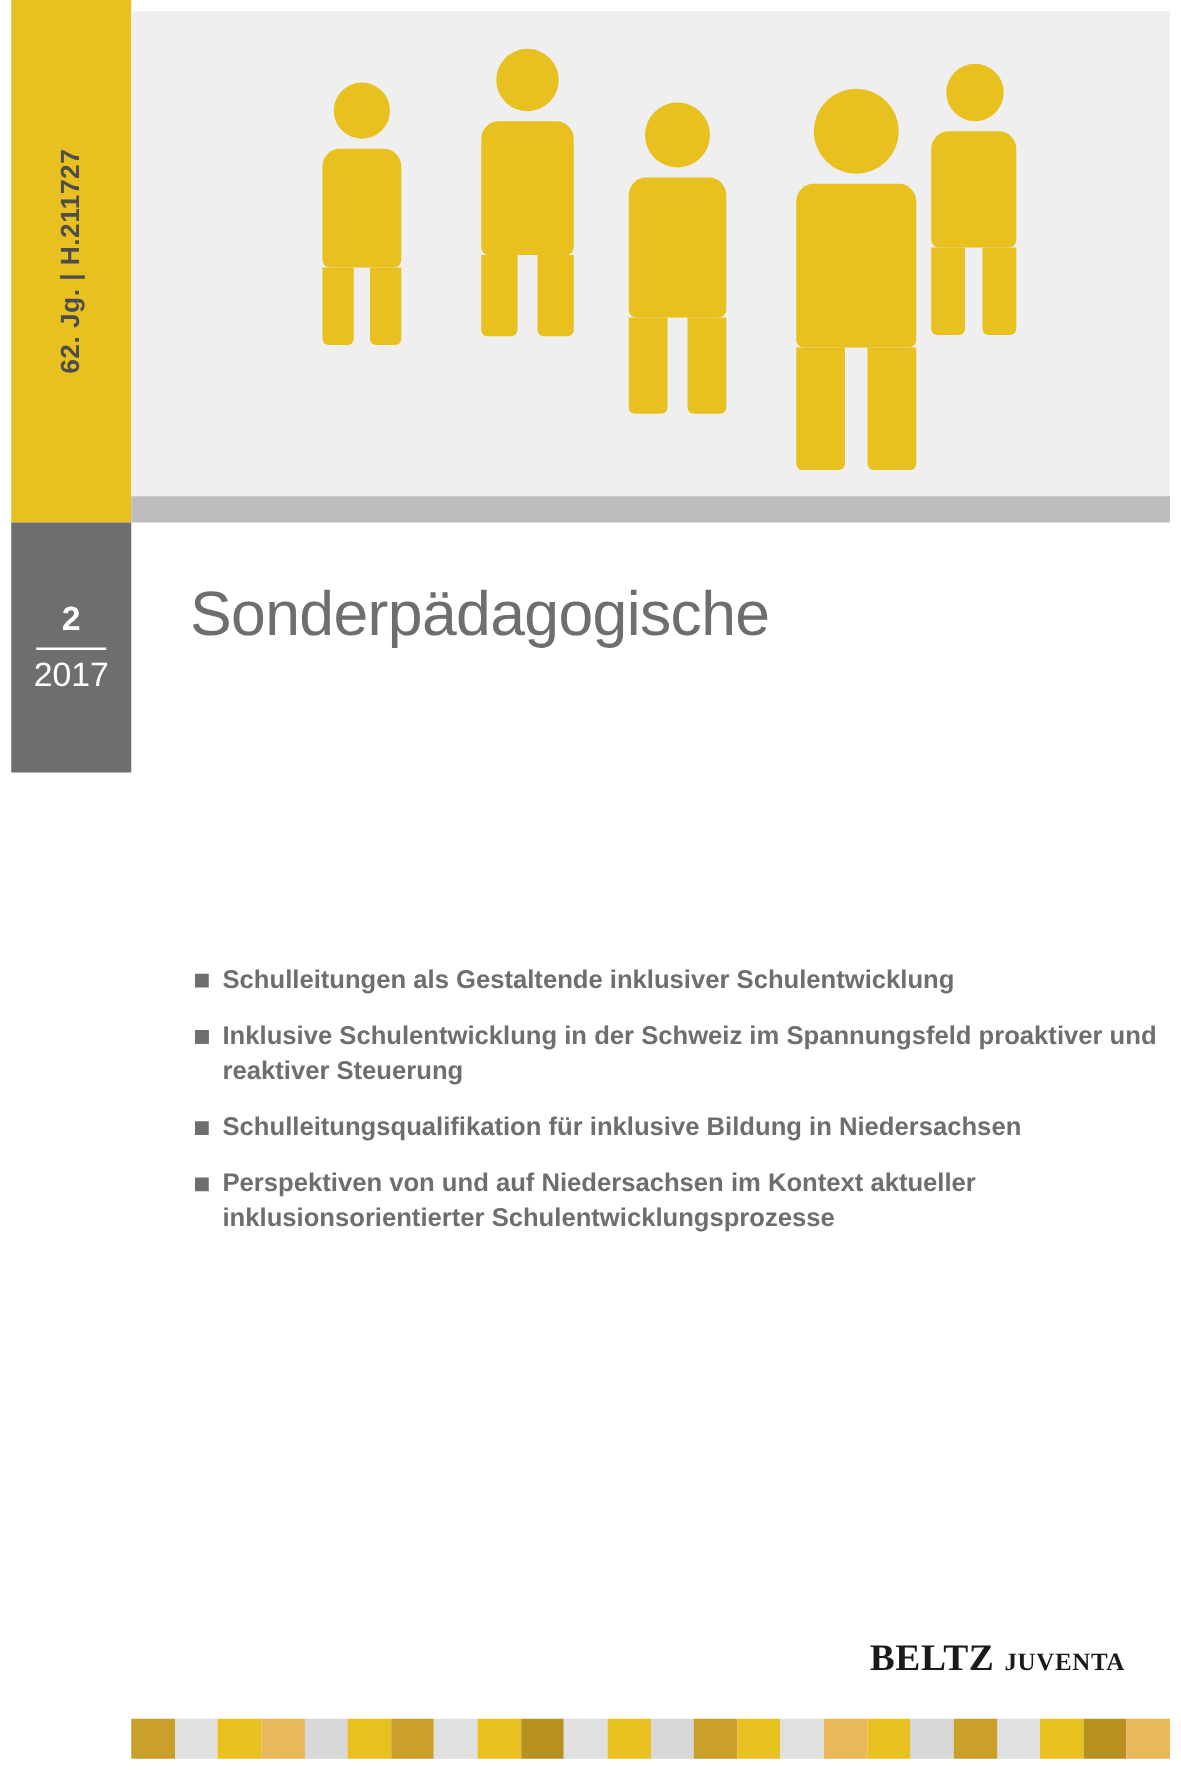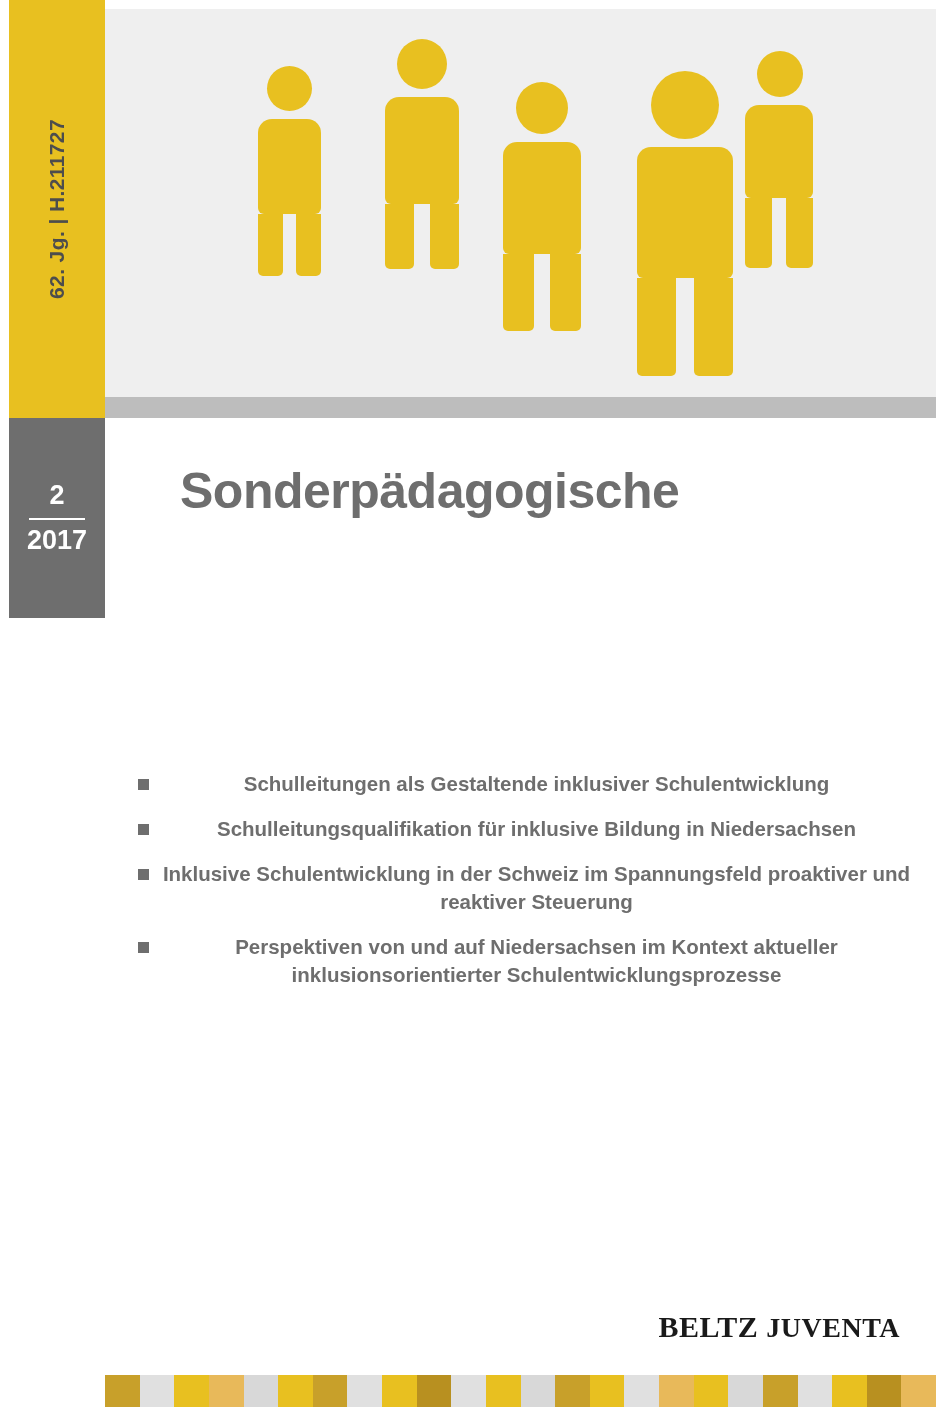--- a/index.html
+++ b/index.html
@@ -68,21 +68,21 @@
     padding-bottom: 4px;
   }
   .spine-rule {
     width: 56px;
     height: 2px;
     background: #ffffff;
     margin: 3px 0 6px 0;
   }
   .spine-gray .year {
     font-size: 27px;
-    font-weight: bold;
+    font-weight: normal;
     line-height: 1.1;
   }
 
   
   .hero {
     position: absolute;
     left: 105px;
     top: 9px;
     width: 831px;
     height: 388px;
@@ -119,25 +119,24 @@
 
   
   .masthead {
     position: absolute;
     left: 152px;
     top: 462px;
     width: 780px;
   }
   .masthead .line1 {
     font-size: 50px;
-    font-weight: bold;
+    font-weight: normal;
     color: #6e6e6e;
     letter-spacing: -0.5px;
     line-height: 1.18;
-    margin-left: 28px;
   }
   .masthead .line2 {
     font-size: 50px;
     font-weight: bold;
     color: #6e6e6e;
     letter-spacing: -0.5px;
     line-height: 1.18;
   }
   .masthead .line2 em {
     font-style: italic;
@@ -151,24 +150,23 @@
     top: 694px;
     width: 772px;
     font-size: 30px;
     font-weight: bold;
     color: #6e6e6e;
     line-height: 1.25;
   }
 
   .toc {
     position: absolute;
-    left: 138px;
+    left: 156px;
     top: 770px;
     width: 775px;
-    text-align: center;
   }
   .toc-item {
     position: relative;
     padding-left: 22px;
     margin-bottom: 17px;
     font-size: 20.5px;
     font-weight: bold;
     color: #6e6e6e;
     line-height: 1.37;
   }
@@ -186,21 +184,21 @@
     position: absolute;
     right: 45px;
     bottom: 72px;
     font-size: 30px;
     color: #1a1a1a;
     letter-spacing: 0.5px;
     font-family: "Liberation Serif", serif;
     font-weight: bold;
   }
   .publisher .small {
-    font-size: 28px;
+    font-size: 20px;
   }
 
   
   .strip {
     position: absolute;
     left: 105px;
     bottom: 9px;
     width: 831px;
     height: 32px;
     display: flex;
@@ -273,25 +271,25 @@
   <div class="toc">
     <div class="toc-item">
       <span class="toc-bullet"></span>
       <span>Schulleitungen als Gestaltende inklusiver Schulentwicklung</span>
     </div>
     <div class="toc-item">
       <span class="toc-bullet"></span>
     </div>
     <div class="toc-item">
       <span class="toc-bullet"></span>
+      <span>Inklusive Schulentwicklung in der Schweiz im Spannungsfeld proaktiver und reaktiver Steuerung</span>
+    </div>
+    <div class="toc-item">
+      <span class="toc-bullet"></span>
       <span>Schulleitungsqualifikation für inklusive Bildung in Niedersachsen</span>
-    </div>
-    <div class="toc-item">
-      <span class="toc-bullet"></span>
-      <span>Inklusive Schulentwicklung in der Schweiz im Spannungsfeld proaktiver und reaktiver Steuerung</span>
     </div>
     <div class="toc-item">
       <span class="toc-bullet"></span>
       <span>Perspektiven von und auf Niedersachsen im Kontext aktueller inklusionsorientierter Schulentwicklungsprozesse</span>
     </div>
   </div>
 
   <div class="publisher">
     <span>BELTZ</span>
     <span class="small">JUVENTA</span>

